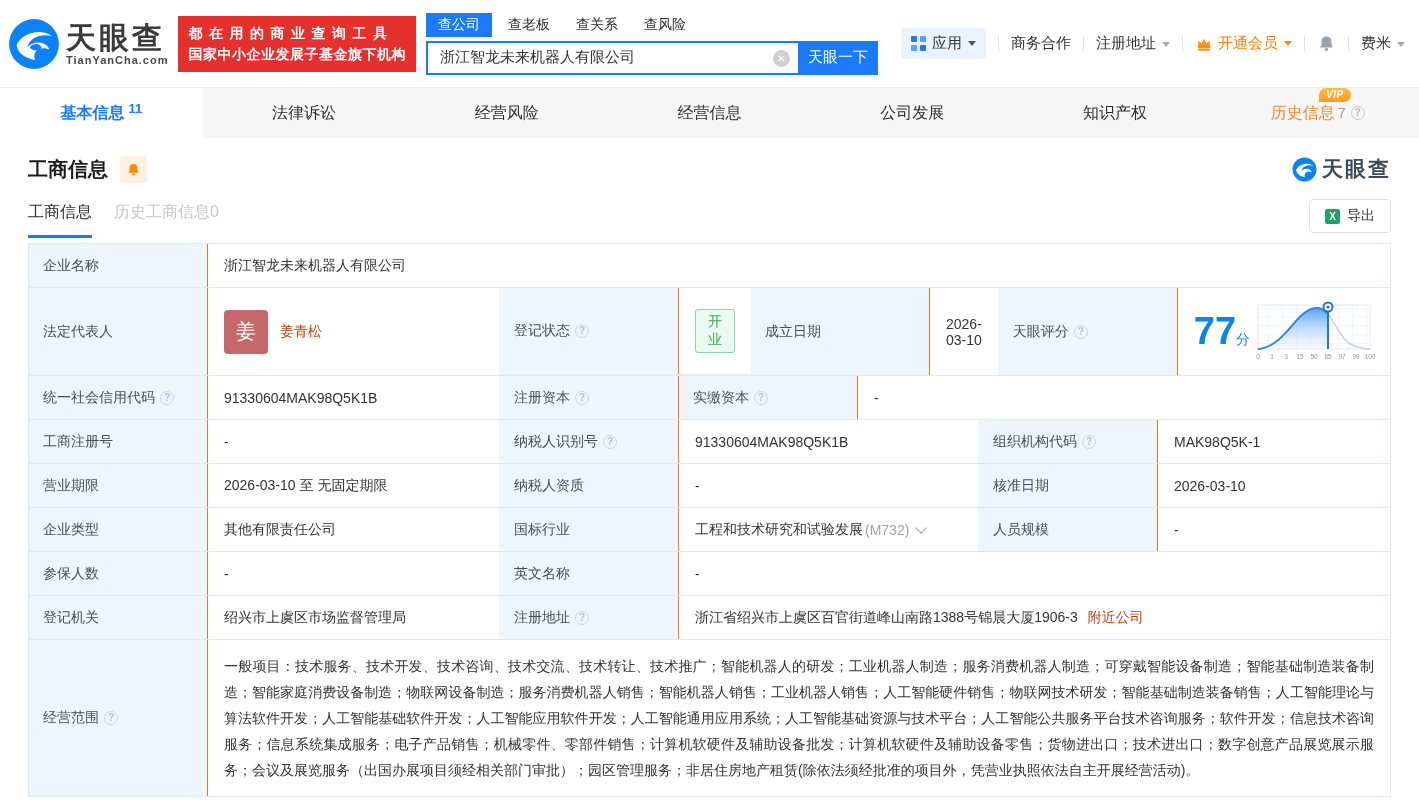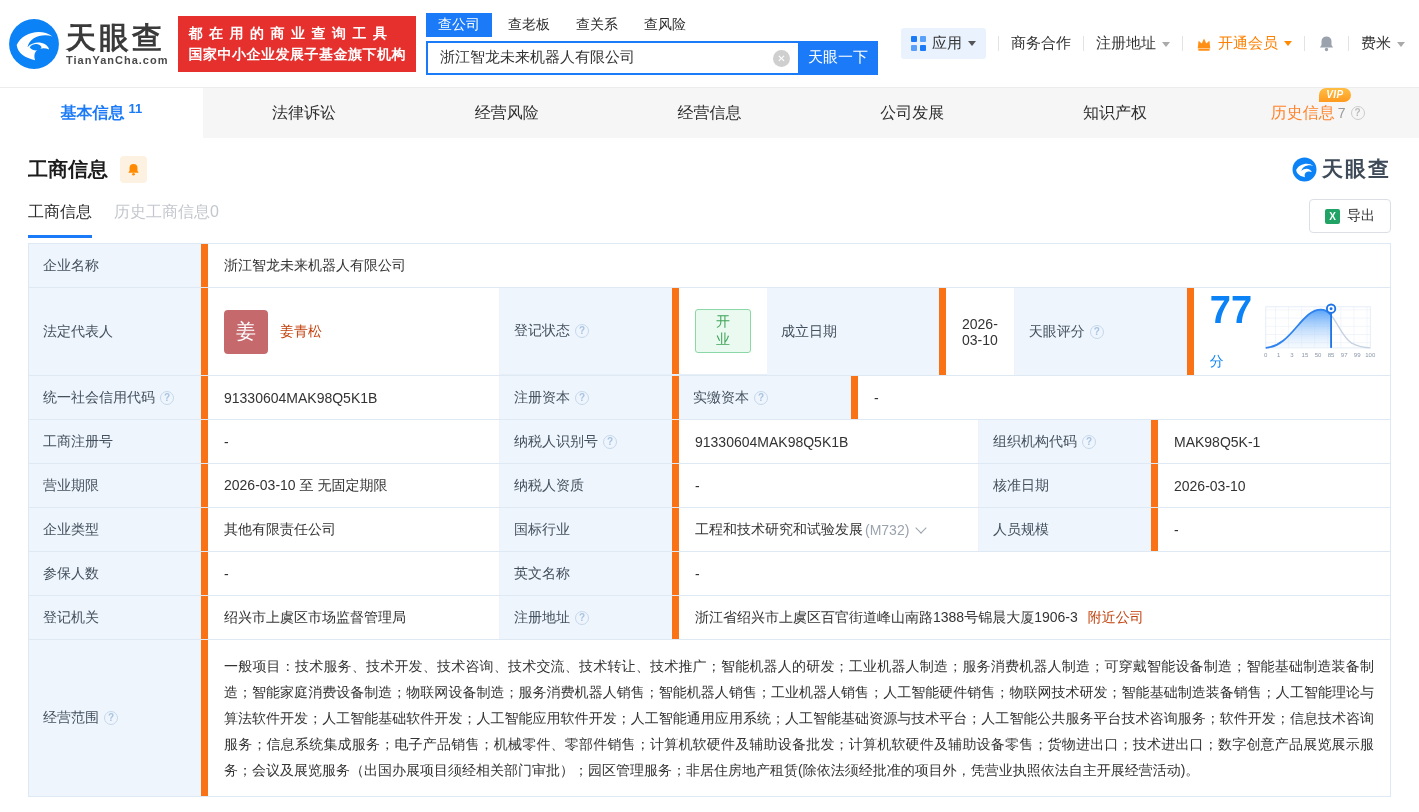--- a/index.html
+++ b/index.html
@@ -79,35 +79,35 @@
     border:1px solid #dcdfe6; border-radius:4px; padding:7px 15px; font-size:14px; color:#333;
     cursor:pointer; font-family:inherit; margin-bottom:8px; }
   .xls-ic { width:15px; height:15px; background:#21a366; border-radius:2px; color:#fff;
     font-size:10px; font-weight:bold; line-height:15px; text-align:center; }
 
   
   .biz-table { border:1px solid #dfe9f4; margin-top:2px; font-size:14px; }
   .trow { display:flex; border-bottom:1px solid #dfe9f4; }
   .trow:last-child { border-bottom:none; }
   .tl { background:#eef5fc; color:#43505e; display:flex; align-items:center; padding:0 14px;
-    border-right:7px solid #f97316; flex:0 0 179px; }
+    border-right:1px solid #f97316; flex:0 0 179px; }
   .tv { background:#fff; color:#333; display:flex; align-items:center; padding:0 16px;
     border-right:1px solid #eef3f9; }
   .h44 { height:44px; } .h88 { height:88px; }
   .c2 { flex:0 0 292px; } .c4 { flex:0 0 300px; } .last { flex:1; border-right:none; }
   .midgrid { flex:0 0 479px; display:flex; flex-direction:row; border-right:1px solid #eef3f9; }
   .mrow { display:flex; flex:1; border-bottom:1px solid #e6eef7; }
   .mrow:last-child { border-bottom:none; }
   .mrow .tl { flex:0 0 179px; } .mrow .tv { flex:1; border-right:none; }
   .avatar { width:44px; height:44px; background:#c5696d; border-radius:4px; color:#fff;
     font-size:20px; display:flex; align-items:center; justify-content:center; }
   a.blue, .blue-link { color:#c2410c; text-decoration:none; cursor:pointer; }
   .name-link { margin-left:12px; }
   .status-badge { border:1px solid #8bd8a6; background:#ebfaf1; color:#3fa55a; font-size:14px;
-    padding:3px 20px; border-radius:3px; }
+    padding:3px 12px; border-radius:3px; }
   .score-cell { padding:0 10px 0 16px; justify-content:space-between; }
   .score-num { color:#0b82f5; font-weight:bold; font-size:38px; }
   .score-unit { color:#0b82f5; font-size:14px; font-weight:normal; }
   .ind-code { color:#9aa3ad; margin-left:2px; }
   .chev { display:inline-block; width:8px; height:8px; border-left:1px solid #9aa3ad;
     border-bottom:1px solid #9aa3ad; transform:rotate(-45deg); margin:-4px 0 0 8px; }
   .addr-link { margin-left:10px; white-space:nowrap; }
   .scope-cell { display:block; padding:13px 16px; line-height:26px; text-align:justify; }
 </style>
 </head>

